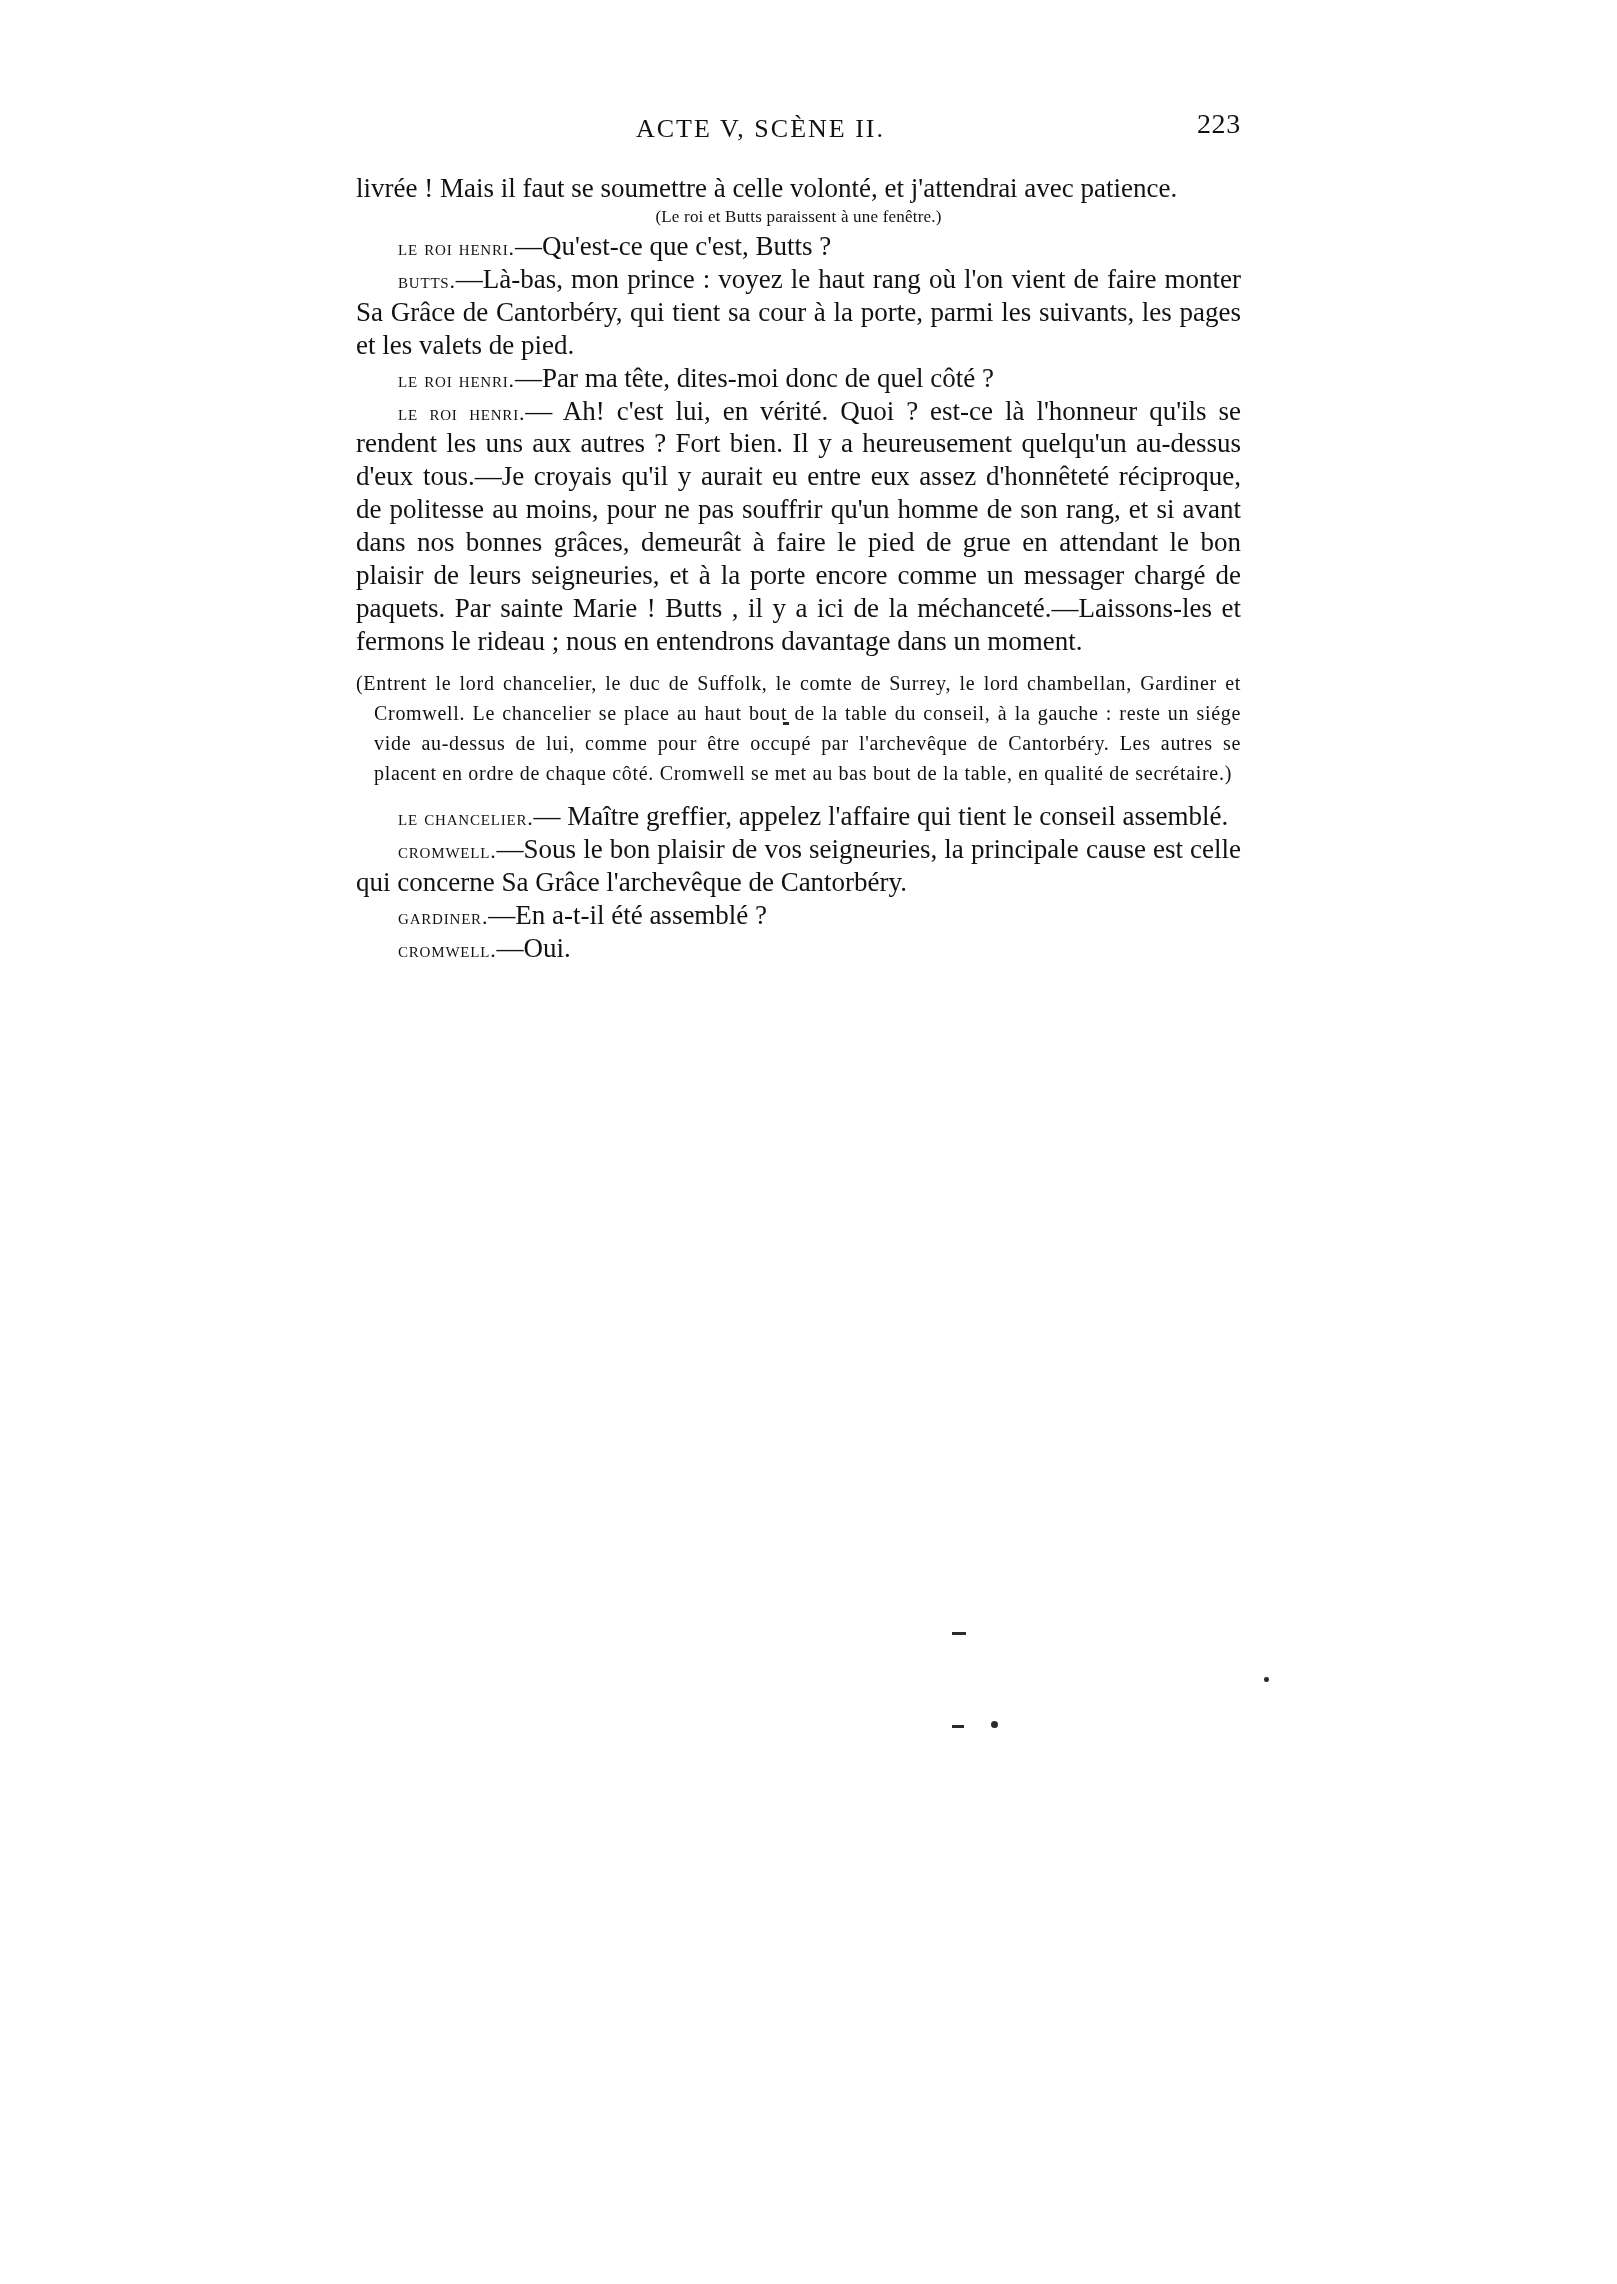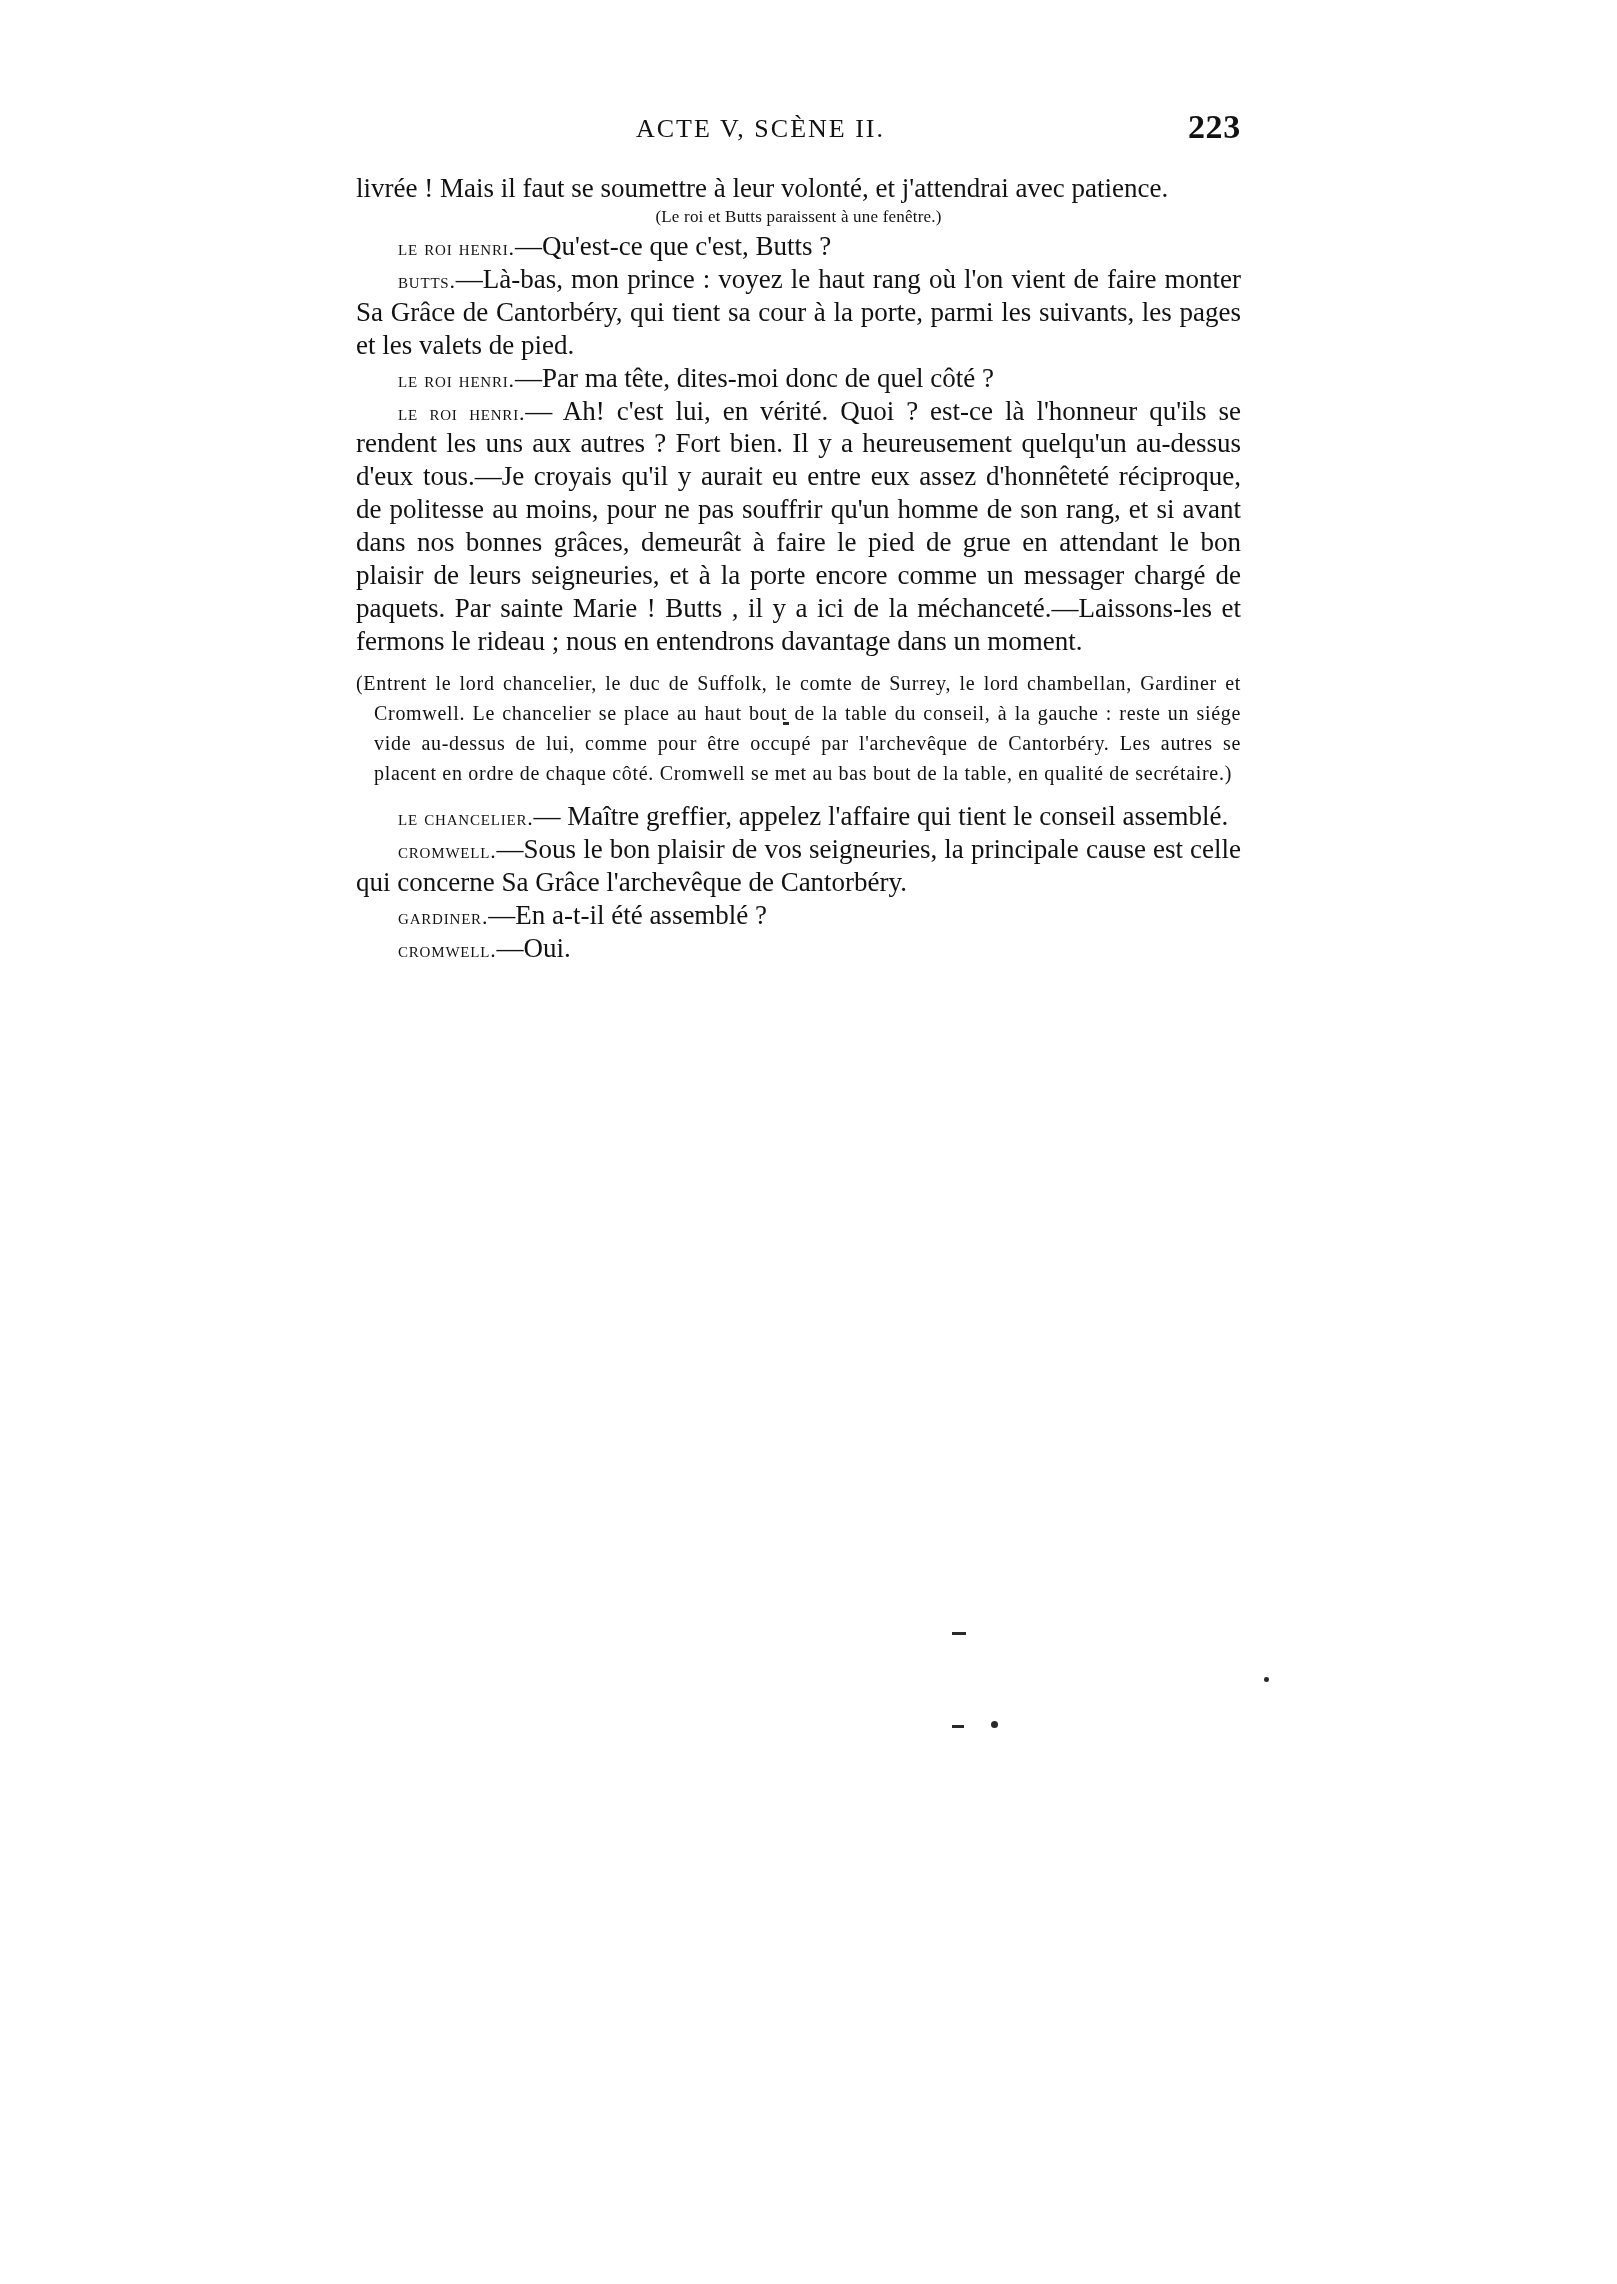--- a/index.html
+++ b/index.html
@@ -38,22 +38,22 @@
     top: 0;
     font-size: 26px;
     letter-spacing: 2px;
     font-variant: small-caps;
     text-align: center;
   }
   .header-page {
     position: absolute;
     right: 0;
     top: -6.5px;
-    font-size: 34px;
-    font-weight: 700;
+    font-size: 28px;
+    font-weight: 400;
     letter-spacing: 0.7px;
   }
   p.body {
     margin: 0;
     font-size: 27px;
     line-height: 1.22;
     text-align: justify;
     text-indent: 0;
   }
   p.body.indent {
@@ -89,21 +89,21 @@
 
 <div class="page">
 
   <div class="content">
 
     <div class="header">
       <div class="header-title">ACTE V, SCÈNE II.</div>
       <div class="header-page">223</div>
     </div>
 
-    <p class="body">livrée ! Mais il faut se soumettre à leur volonté, et j'attendrai avec patience.</p>
+    <p class="body">livrée ! Mais il faut se soumettre à celle volonté, et j'attendrai avec patience.</p>
 
     <p class="stage-center">(Le roi et Butts paraissent à une fenêtre.)</p>
 
 
     <p class="body indent">
       <span class="speaker">le roi henri.</span><span>—Qu'est-ce que c'est, Butts ?</span>
     </p>
 
 
     <p class="body indent">

